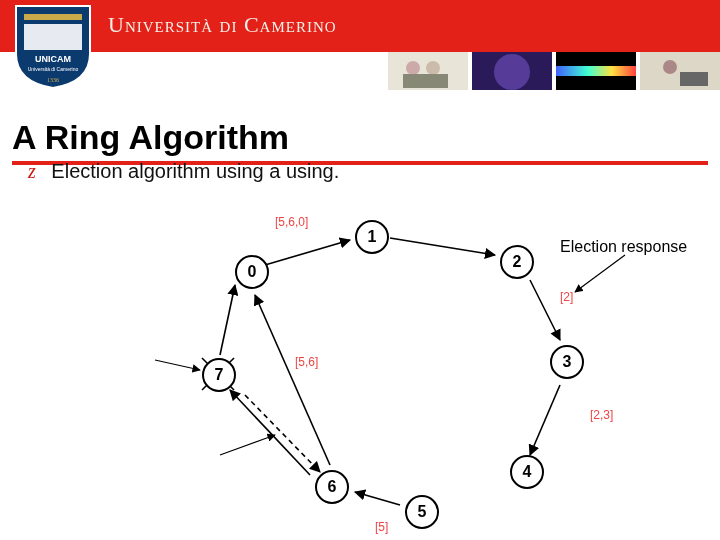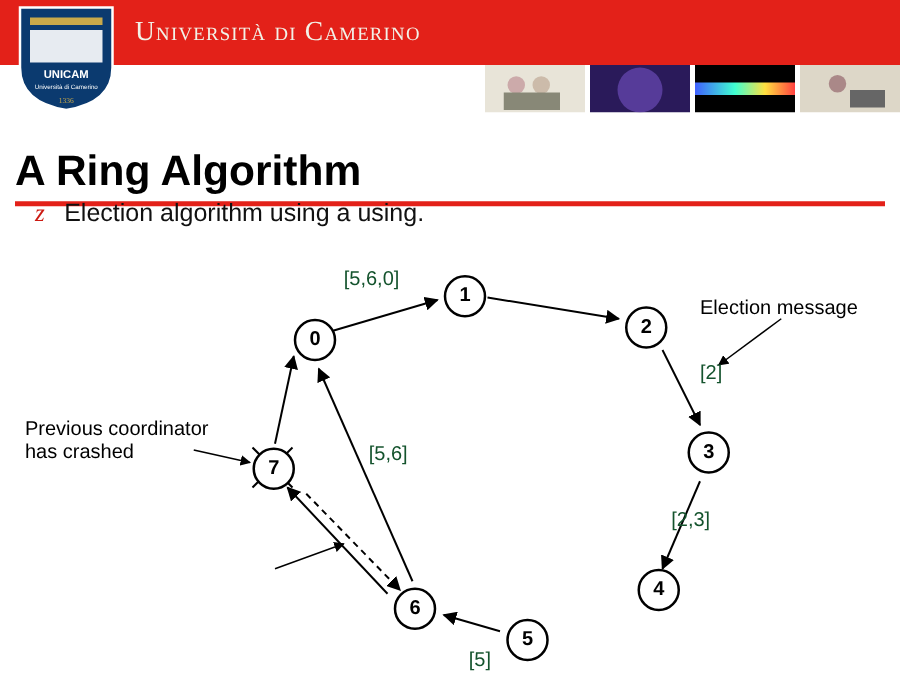--- a/index.html
+++ b/index.html
@@ -102,22 +102,22 @@
     border: 2px solid #000;
     border-radius: 50%;
     background: #fff;
     font-size: 16px;
     line-height: 30px;
     text-align: center;
     font-weight: bold;
   }
   .edge-label {
     position: absolute;
-    font-size: 16px;
-    color: #14532d;
+    font-size: 12px;
+    color: #ef4444;
     white-space: nowrap;
   }
   .annot {
     position: absolute;
     font-size: 16px;
     color: #000;
     white-space: nowrap;
   }
 </style>
 </head>
@@ -220,19 +220,17 @@
   <div class="node" style="left:480px;top:45px">2</div>
   <div class="node" style="left:530px;top:145px">3</div>
   <div class="node" style="left:490px;top:255px">4</div>
   <div class="node" style="left:385px;top:295px">5</div>
   <div class="node" style="left:295px;top:270px">6</div>
   <div class="node" style="left:182px;top:158px">7</div>
 
   <div class="edge-label" style="left:255px;top:15px">[5,6,0]</div>
   <div class="edge-label" style="left:540px;top:90px">[2]</div>
   <div class="edge-label" style="left:275px;top:155px">[5,6]</div>
-  <div class="edge-label" style="left:517px;top:208px">[2,3]</div>
+  <div class="edge-label" style="left:570px;top:208px">[2,3]</div>
   <div class="edge-label" style="left:355px;top:320px">[5]</div>
 
-  <div class="annot" style="left:0px;top:135px;width:150px;white-space:normal;text-align:left">Previous coordinator
-has crashed</div>
-  <div class="annot" style="left:540px;top:38px">Election message</div>
+  <div class="annot" style="left:540px;top:38px">Election response</div>
 </div>
 
 </body></html>

